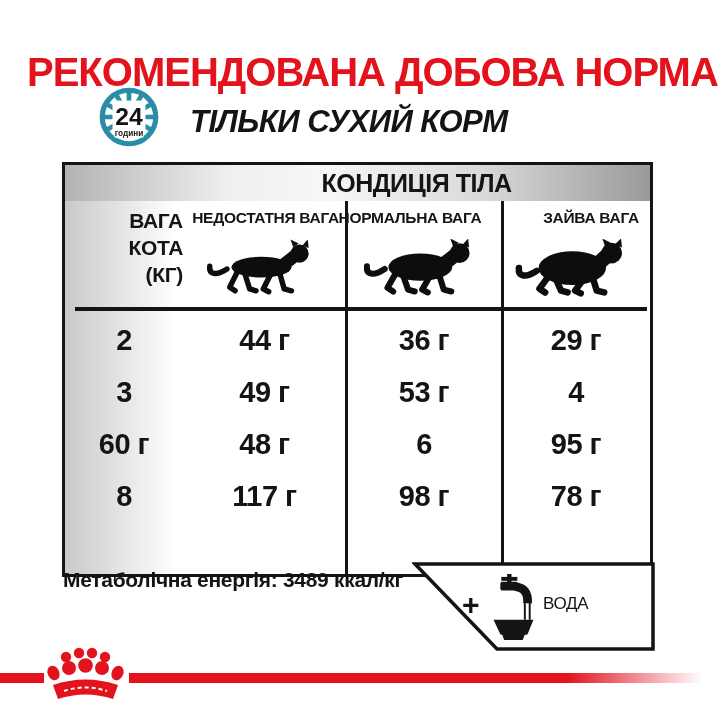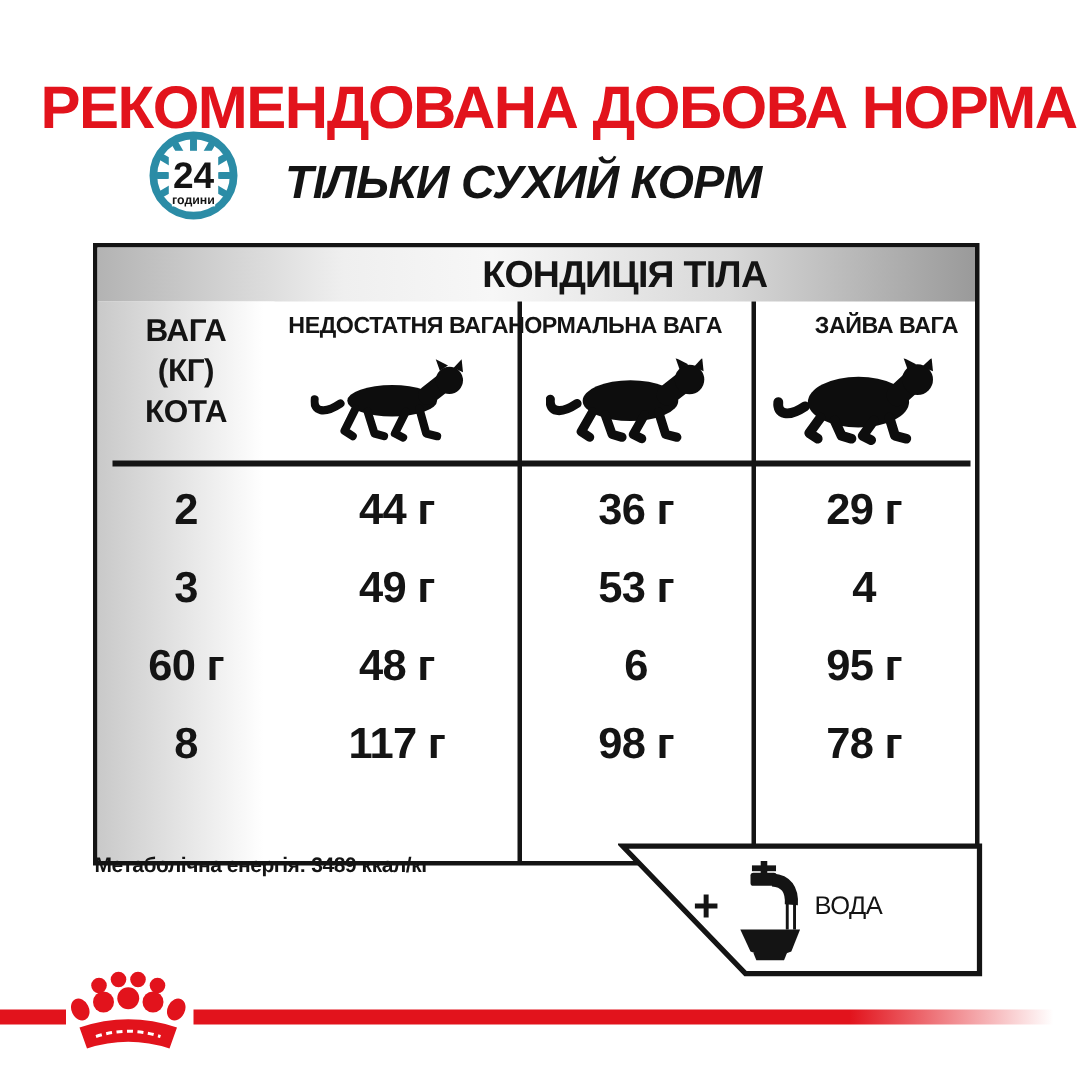--- a/index.html
+++ b/index.html
@@ -39,21 +39,21 @@
     position:absolute; left:118px; right:0; top:0; height:36px;
     display:flex; align-items:center; justify-content:center;
     font-size:25px; font-weight:bold; letter-spacing:-0.5px;
   }
   .weight-col-bg {
     position:absolute; left:0; top:36px; bottom:0; width:118px;
     background:linear-gradient(90deg,#c9c9c9 0%,#ffffff 94%);
   }
   .weight-col-label {
     position:absolute; left:0; top:42px; width:118px;
-    text-align:center; font-size:21px; font-weight:bold;
+    text-align:right; font-size:21px; font-weight:bold;
     line-height:27px; letter-spacing:-0.3px;
   }
   .vsep { position:absolute; top:36px; width:3px; height:373px; background:#141414; }
   .vsep.v1 { left:280px; } .vsep.v2 { left:436px; }
   .hline { position:absolute; left:10px; top:142px; width:572px; height:4px; background:#141414; }
   .colhead {
     position:absolute; top:38px; height:30px;
     display:flex; align-items:center; justify-content:center;
     font-size:15.5px; font-weight:bold; letter-spacing:-0.3px; white-space:nowrap;
   }
@@ -72,21 +72,21 @@
     grid-template-rows:repeat(5,1fr);
   }
   .cell {
     display:flex; align-items:center; justify-content:center;
     font-size:29px; font-weight:bold; letter-spacing:-0.5px;
   }
 
   
   .energy-note {
     left:63px; top:568px;
-    font-size:14px; font-weight:bold; letter-spacing:-0.3px; white-space:nowrap;
+    font-size:21px; font-weight:bold; letter-spacing:-0.3px; white-space:nowrap;
   }
   .water-box-svg { left:412px; top:559px; width:248px; height:96px; }
   .plus-sign { left:462px; top:588px; font-size:30px; font-weight:bold; }
   .faucet { left:488px; top:574px; width:48px; height:70px; }
   .water-label { left:543px; top:594px; font-size:17px; font-weight:normal; letter-spacing:-0.3px; }
 
   .redbar-left  { left:0;   top:673px; width:44px;  height:10px; background:#e2131c; }
   .redbar-right {
     left:129px; top:673px; width:591px; height:10px;
     background:linear-gradient(90deg,#e2131c 0%,#e2131c 74%,rgba(226,19,28,0) 97%);
@@ -119,22 +119,22 @@
 
 <div class="abs subtitle">ТІЛЬКИ СУХИЙ КОРМ</div>
 
 <div class="abs feed-table">
   <div class="band"></div>
   <div class="band-label">КОНДИЦІЯ ТІЛА</div>
 
   <div class="weight-col-bg"></div>
   <div class="weight-col-label">
     <div>ВАГА</div>
+    <div>КОТА</div>
     <div>(КГ)</div>
-    <div>КОТА</div>
   </div>
 
   <div class="vsep v1"></div>
   <div class="vsep v2"></div>
 
   <div class="colhead ch1">НЕДОСТАТНЯ ВАГА</div>
   <div class="colhead ch2">НОРМАЛЬНА ВАГА</div>
   <div class="colhead ch3">ЗАЙВА ВАГА</div>
 
   <svg class="cat c1" viewBox="0 0 130 64">

